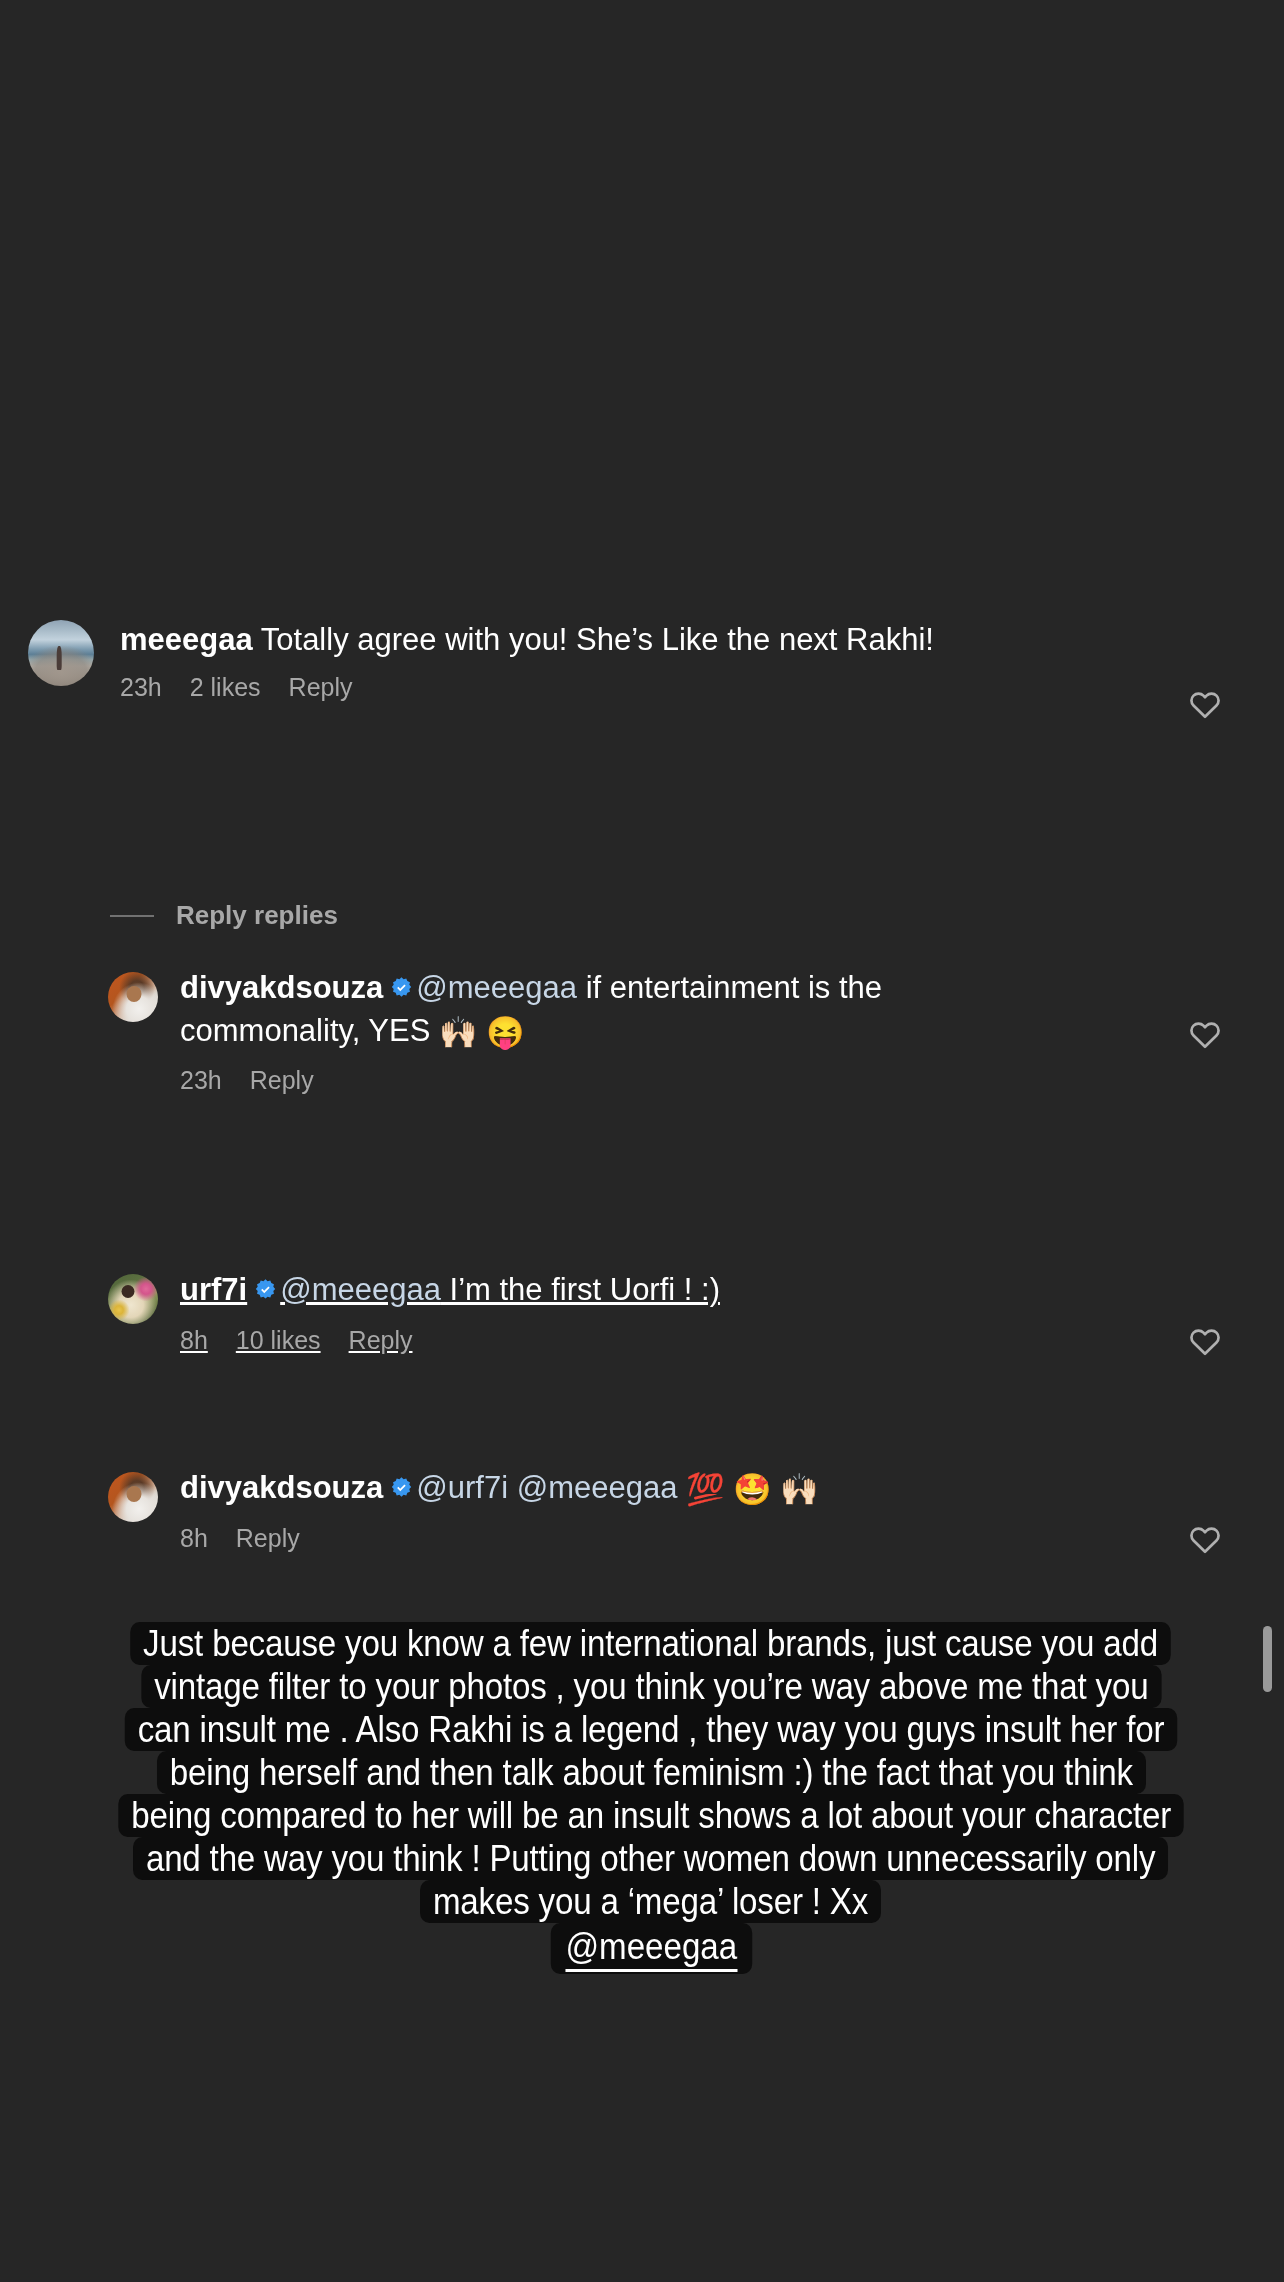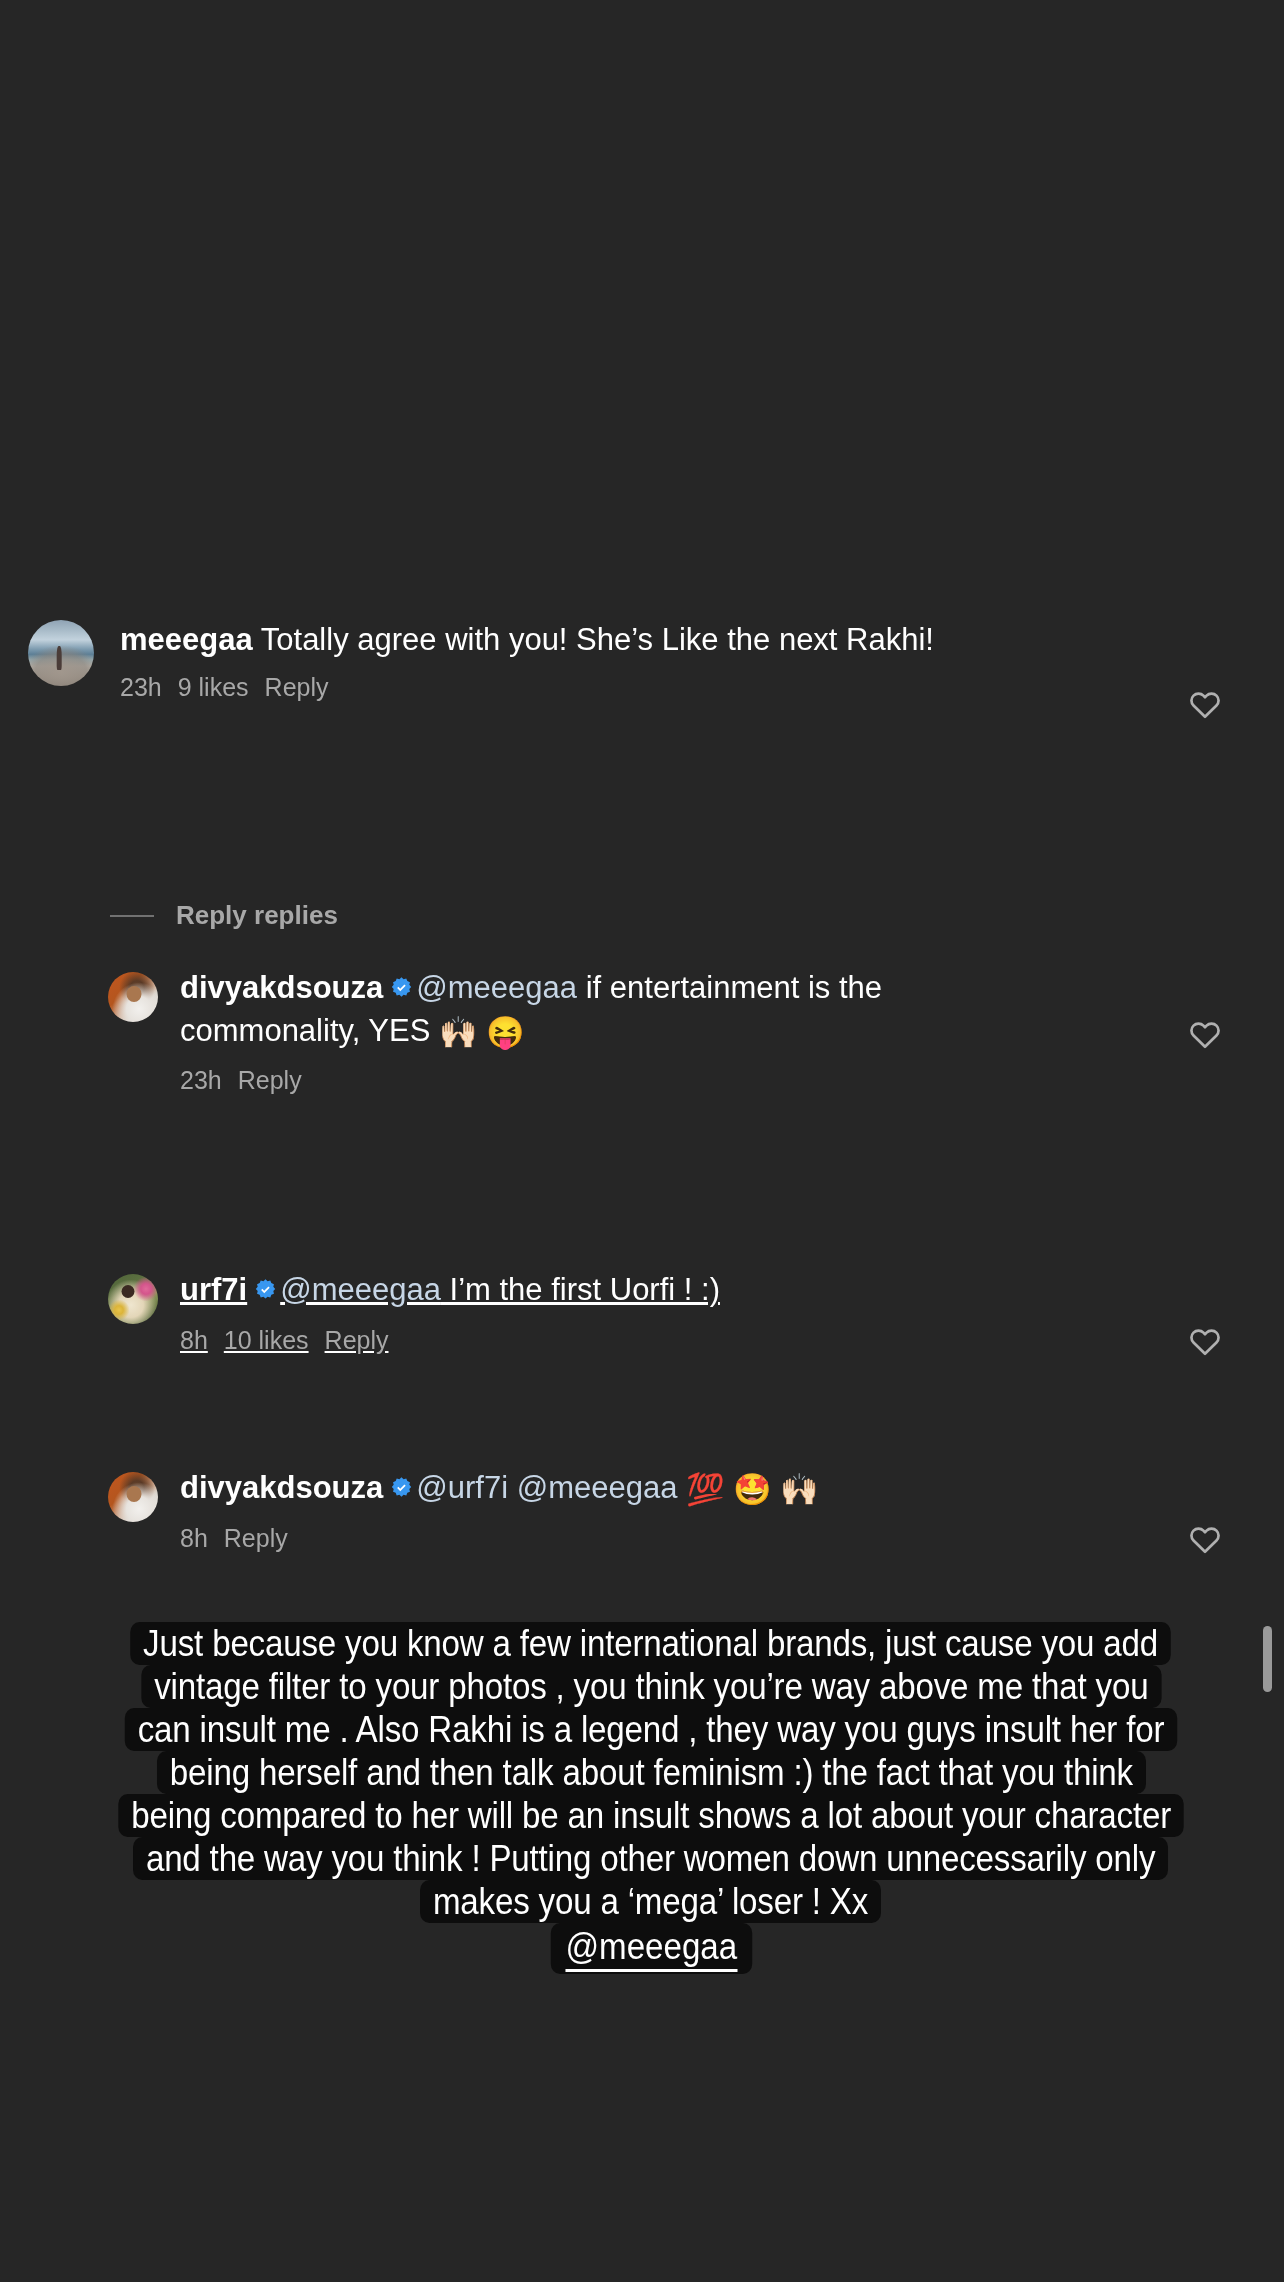--- a/index.html
+++ b/index.html
@@ -133,21 +133,21 @@
     font-size: 31px;
     vertical-align: -2px;
   }
 
   .cmeta {
     margin-top: 12px;
     font-size: 25px;
     line-height: 30px;
     color: #a8a8a8;
     display: flex;
-    gap: 16px;
+    gap: 28px;
   }
   .cmeta .mitem { white-space: nowrap; }
 
   .heart {
     position: absolute;
     width: 34px;
     height: 34px;
   }
 
   .hide-replies {
@@ -220,21 +220,21 @@
 <div id="feed">
 
   <div class="comment" style="left:28px; top:620px; width:1040px;">
     <div class="avatar av-beach" style="width:66px; height:66px; margin-right:26px;"></div>
     <div class="cbody">
       <div class="ctext">
         <span class="uname">meeegaa</span><span> Totally agree with you! She’s Like the next Rakhi!</span>
       </div>
       <div class="cmeta">
         <span class="mitem">23h</span>
-        <span class="mitem">9 likes</span>
+        <span class="mitem">2 likes</span>
         <span class="mitem">Reply</span>
       </div>
     </div>
   </div>
   <div class="heart" style="left:1188px; top:688px;">
     <svg viewBox="0 0 24 24" width="34" height="34" fill="none" stroke="#b0b0b0" stroke-width="1.9" stroke-linecap="round" stroke-linejoin="round">
       <path d="M12 20.3 3.9 12.4a4.9 4.9 0 0 1 0-7 4.9 4.9 0 0 1 7 0l1.1 1.1 1.1-1.1a4.9 4.9 0 0 1 7 0 4.9 4.9 0 0 1 0 7Z"></path>
     </svg>
   </div>
 

